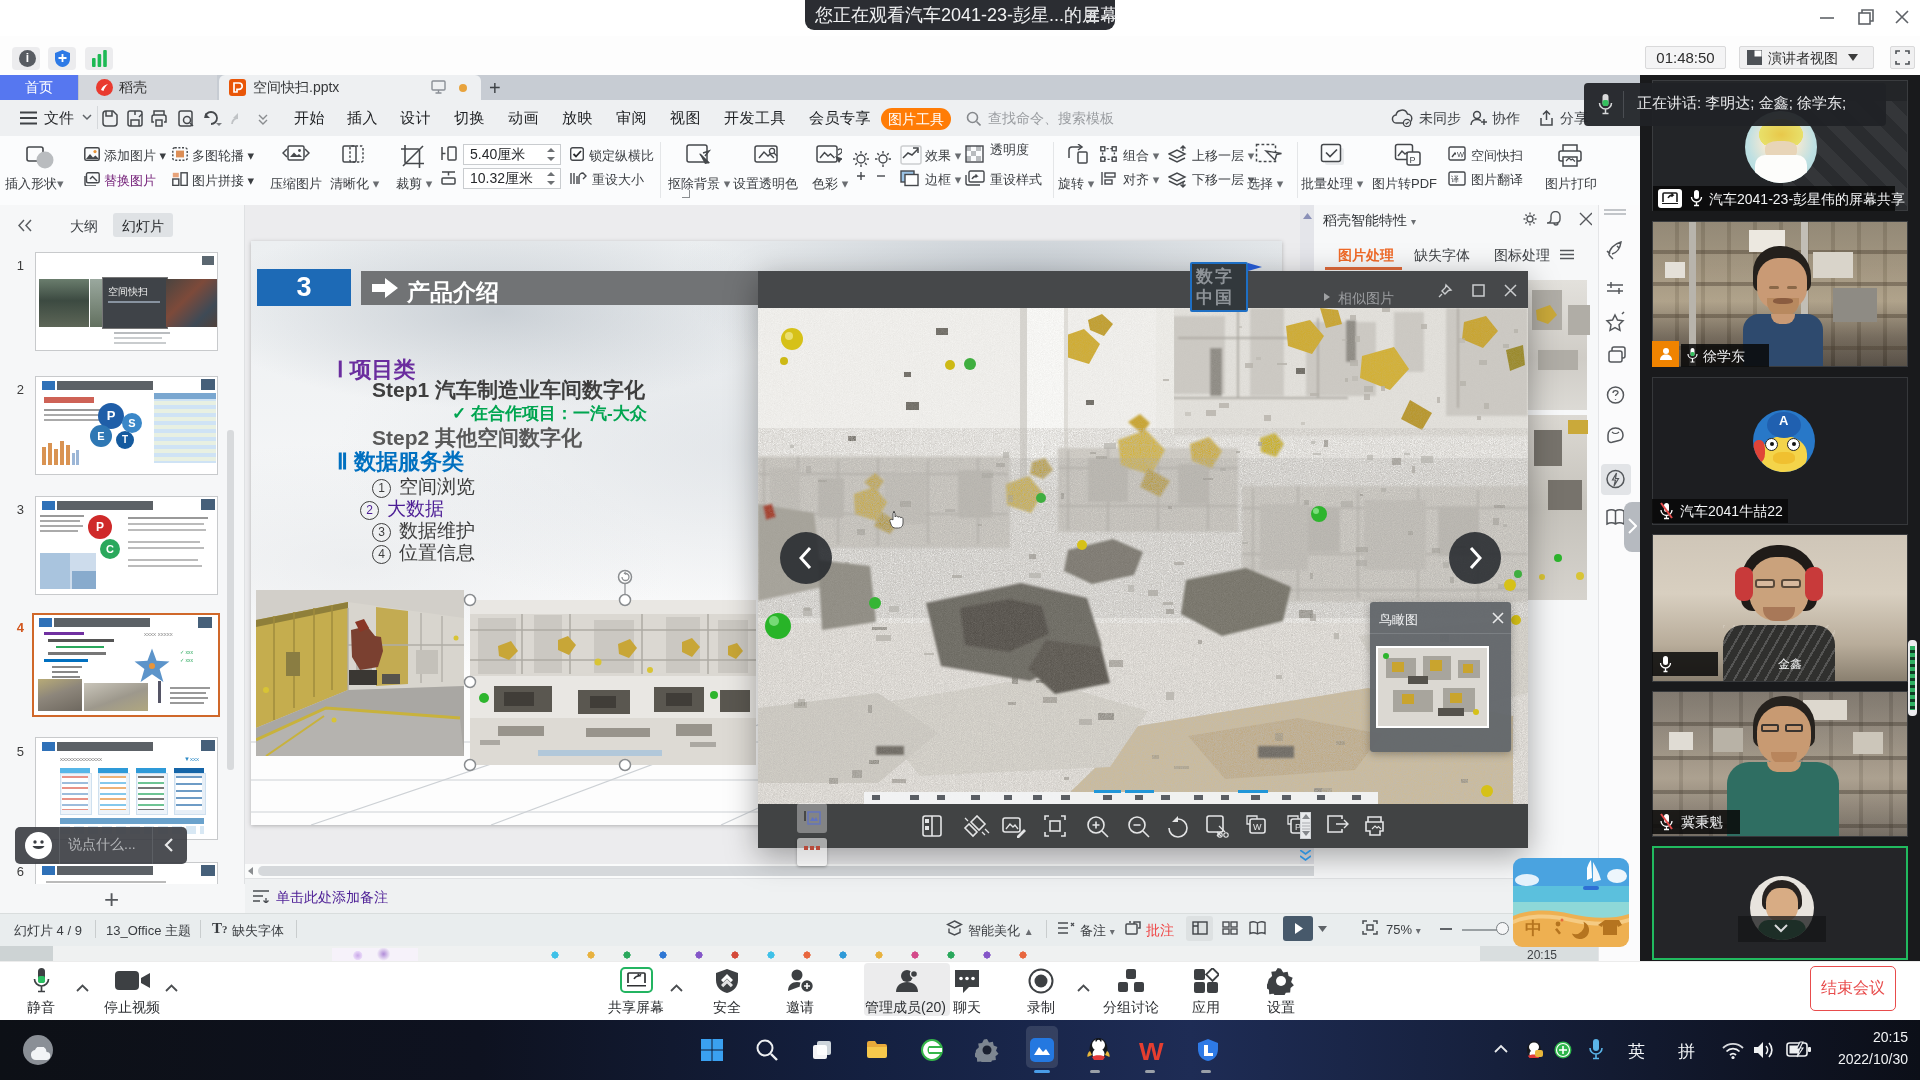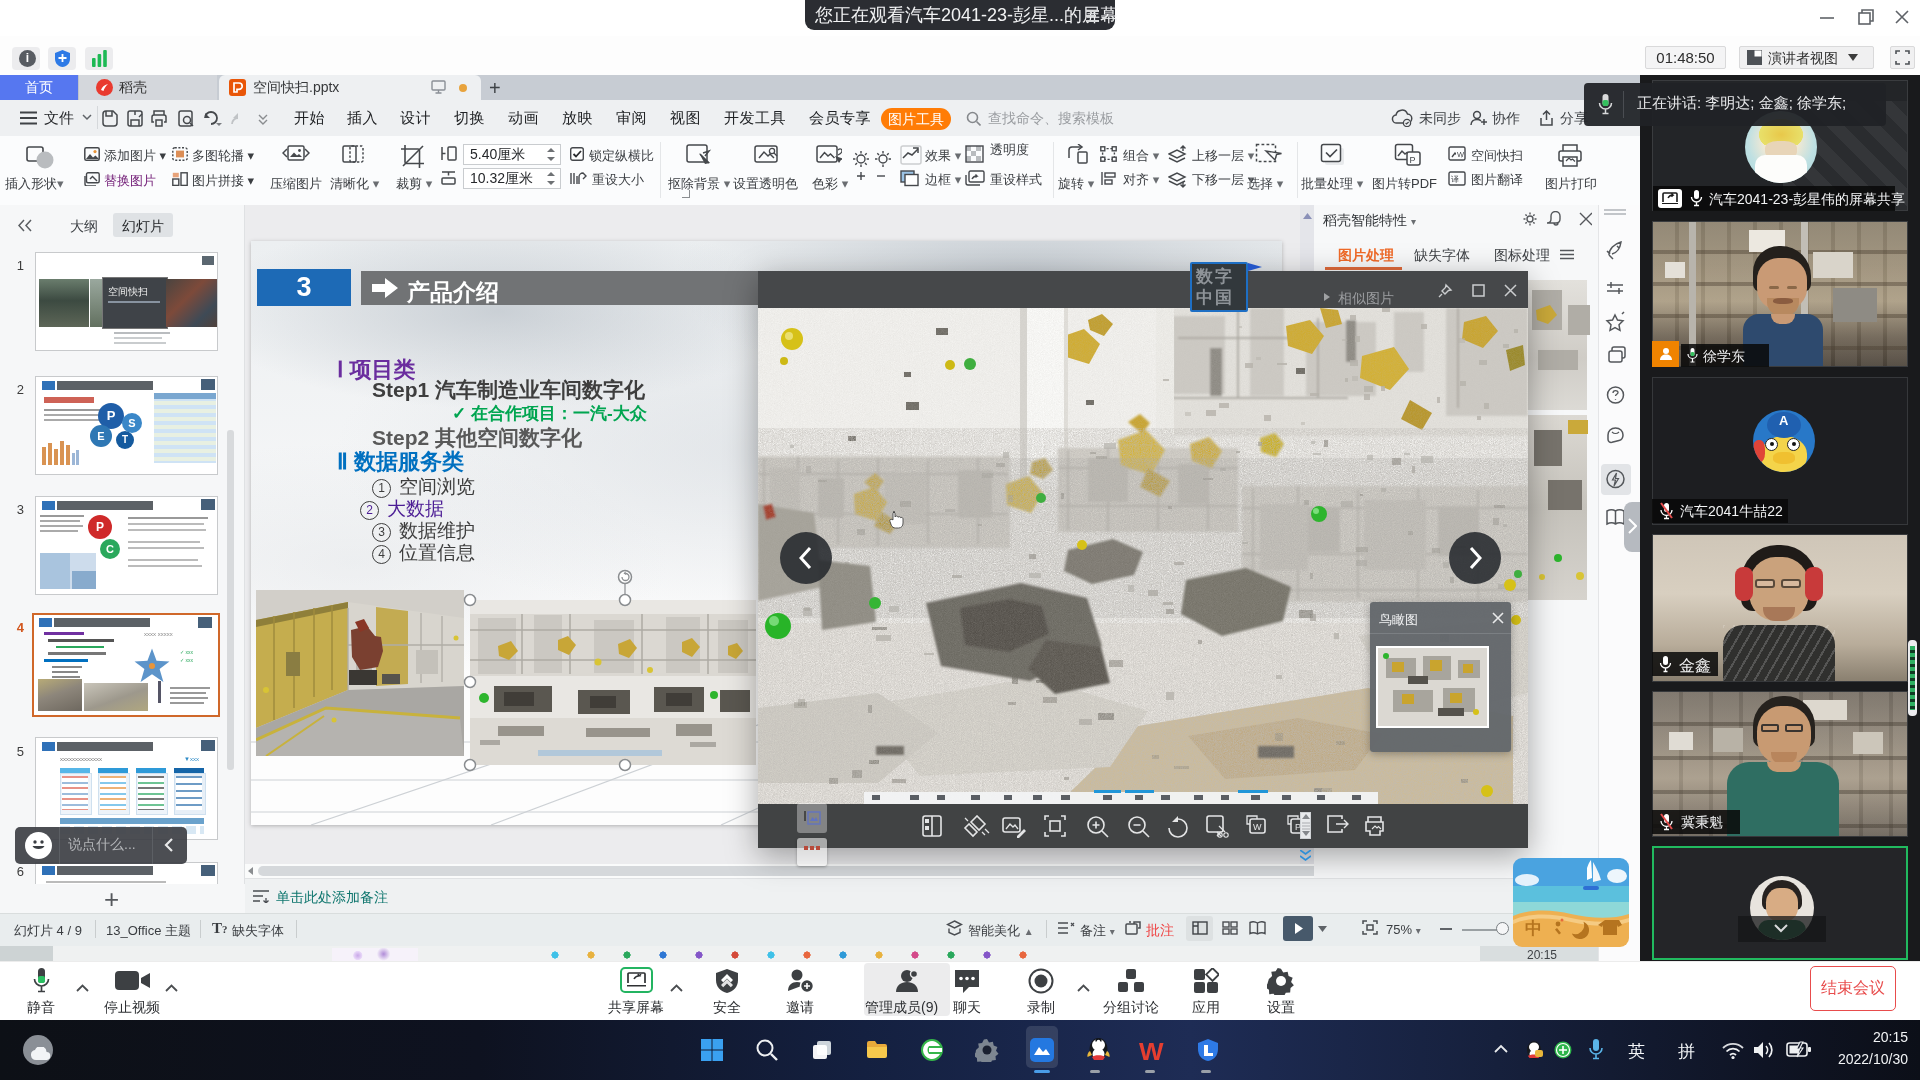--- a/index.html
+++ b/index.html
@@ -689,21 +689,21 @@
 <svg class="a" style="left:247px;top:867px" width="8" height="8" viewBox="0 0 8 8">
     <path d="M6 0L1 4l5 4z" fill="#8a8d90"></path>
   </svg>
 <div class="a" style="left:245px;top:878px;width:1353px;height:35px;background:#eff1f2;border-top:1px solid #e0e2e4;box-sizing:border-box"></div>
 <svg class="a" style="left:252px;top:889px" width="18" height="14" viewBox="0 0 18 14">
     <g stroke="#4a4d52" stroke-width="1.6" fill="none">
       <path d="M1 2h16M1 7h10M1 12h7"></path>
       <path d="M14 9v5M11.5 11.5L14 14l2.5-2.5" stroke-width="1.3"></path>
     </g>
   </svg>
-<div class="a tx" style="left:276px;top:889px;color:#0f766e;font-size:14px">单击此处添加备注</div>
+<div class="a tx" style="left:276px;top:889px;color:#4c1d95;font-size:14px">单击此处添加备注</div>
 
 <div class="a" style="left:0;top:913px;width:1640px;height:33px;background:#e9edee;border-top:1px solid #d9dddd;box-sizing:border-box"></div>
 <div class="a tx" style="left:14px;top:922px;color:#3a3d41;font-size:13px">幻灯片 4 / 9</div>
 <div class="a" style="left:95px;top:920px;width:1px;height:18px;background:#c9cdce"></div>
 <div class="a tx" style="left:106px;top:922px;color:#3a3d41;font-size:13px">13_Office 主题</div>
 <div class="a" style="left:200px;top:920px;width:1px;height:18px;background:#c9cdce"></div>
 <div class="a tx" style="left:212px;top:920px;color:#3a3d41;font-size:15px;font-family:'Liberation Serif',serif;font-weight:bold">T<span style="font-size:11px">?</span></div>
 <div class="a tx" style="left:232px;top:922px;color:#3a3d41;font-size:13px">缺失字体</div>
 <div class="a" style="left:296px;top:920px;width:1px;height:18px;background:#c9cdce"></div>
 <svg class="a" style="left:946px;top:920px" width="17" height="16" viewBox="0 0 17 16">
@@ -1467,21 +1467,21 @@
   <div class="a" style="left:50px;top:62px;width:32px;height:14px;background:#a87858;border-radius:0 0 12px 12px"></div>
   <div class="a" style="left:10px;top:80px;width:112px;height:56px;background:#30302e;border-radius:20px 20px 0 0"></div>
   <div class="a" style="left:10px;top:80px;width:112px;height:56px;background:repeating-linear-gradient(120deg,rgba(255,255,255,0.18) 0 2px,rgba(0,0,0,0) 2px 9px)"></div>
  </div>
 </div>
 <div class="a" style="left:1652px;top:652px;width:66px;height:24px;background:rgba(8,8,8,0.85)"></div>
 <svg class="a" style="left:1659px;top:655px" width="13" height="18" viewBox="0 0 13 18">
     <rect x="4" y="1" width="5" height="9" rx="2.5" fill="#fff"></rect>
     <path d="M1.5 8a5 5 0 0010 0M6.5 13.5v2.5M4.5 16.5h4" stroke="#fff" stroke-width="1.3" fill="none"></path>
   </svg>
-<div class="a tx" style="left:1679px;top:656px;color:#f2f3f4;font-size:16px">金鑫</div>
+<div class="a tx" style="left:1778px;top:656px;color:#f2f3f4;font-size:12px">金鑫</div>
 
 <div class="a" style="left:1652px;top:691px;width:256px;height:146px;background:#16171a;border:1px solid #36383b;box-sizing:border-box;overflow:hidden">
  <div class="a" style="left:0;top:0;width:254px;height:144px;background:linear-gradient(180deg,#7a7268 0%,#948a7c 35%,#a89c8a 60%,#6e665c 100%)"></div>
  <div class="a" style="left:0;top:0;width:254px;height:144px;background:repeating-linear-gradient(180deg,rgba(0,0,0,0) 0 30px,rgba(58,50,40,0.38) 30px 34px),repeating-linear-gradient(90deg,rgba(255,255,255,0.05) 0 26px,rgba(0,0,0,0.08) 26px 30px)"></div>
  <div class="a" style="left:150px;top:8px;width:44px;height:20px;background:#ddd8ce"></div>
  <div class="a" style="left:16px;top:40px;width:24px;height:18px;background:#e0dcd4"></div>
  <div class="a" style="left:200px;top:40px;width:30px;height:22px;background:#ccc6ba"></div>
  <div class="a" style="left:60px;top:36px;width:30px;height:24px;background:#b8b2a6"></div>
  <div class="a" style="left:70px;top:4px;width:120px;height:140px">
   <div class="a" style="left:30px;top:0;width:62px;height:52px;background:#26221e;border-radius:30px 30px 10px 10px"></div>
@@ -1557,21 +1557,21 @@
     <circle cx="21" cy="18" r="6.5" fill="#3d4043" stroke="#fff" stroke-width="1.6"></circle>
     <path d="M21 15v6M18 18h6" stroke="#fff" stroke-width="1.6"></path>
   </svg>
 <div class="a tx" style="left:786px;top:999px;color:#2e3033;font-size:14px">邀请</div>
 <div class="a" style="left:864px;top:963px;width:86px;height:53px;background:#ececed;border-radius:4px"></div>
 <svg class="a" style="left:893px;top:968px" width="28" height="26" viewBox="0 0 28 26">
     <circle cx="14" cy="8" r="6" fill="#3d4043"></circle>
     <path d="M3 24c0-6.5 5-10 11-10s11 3.5 11 10z" fill="#3d4043"></path>
     <circle cx="21" cy="6" r="3.5" fill="#3d4043" stroke="#ececed" stroke-width="1.4"></circle>
   </svg>
-<div class="a tx" style="left:865px;top:999px;color:#2e3033;font-size:14px">管理成员(9)</div>
+<div class="a tx" style="left:865px;top:999px;color:#2e3033;font-size:14px">管理成员(20)</div>
 <svg class="a" style="left:953px;top:968px" width="28" height="26" viewBox="0 0 28 26">
     <path d="M2 2h24v17H16l-6 6v-6H2z" fill="#3d4043"></path>
     <g fill="#fff">
       <circle cx="8" cy="10.5" r="1.8"></circle>
       <circle cx="14" cy="10.5" r="1.8"></circle>
       <circle cx="20" cy="10.5" r="1.8"></circle>
     </g>
   </svg>
 <div class="a tx" style="left:953px;top:999px;color:#2e3033;font-size:14px">聊天</div>
 <svg class="a" style="left:1028px;top:968px" width="26" height="26" viewBox="0 0 26 26">

